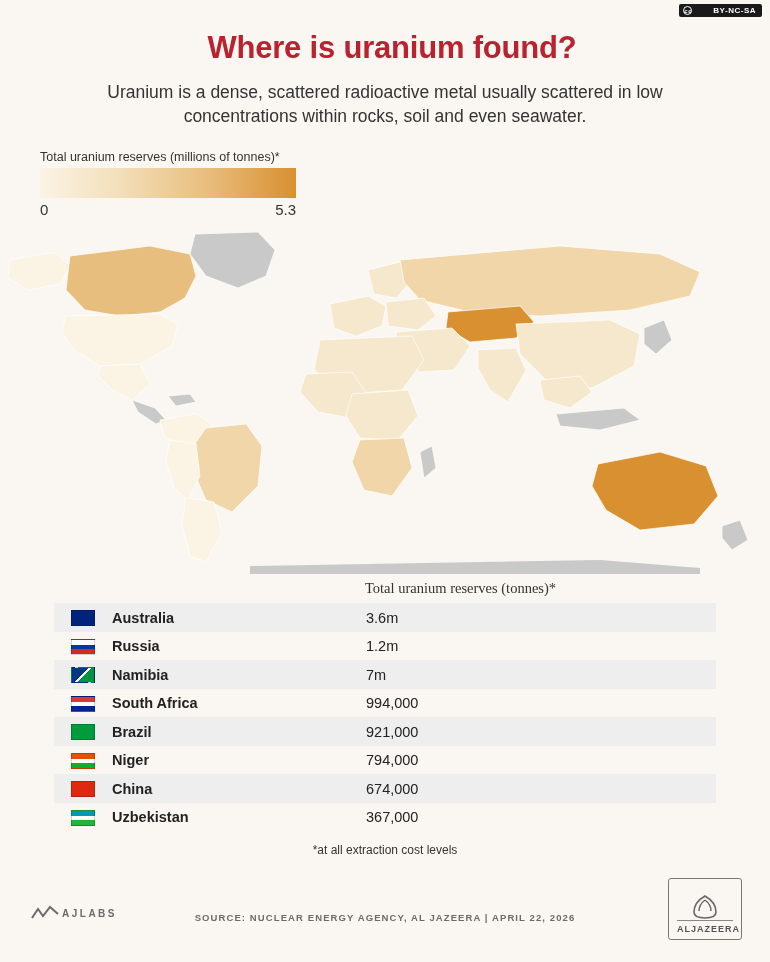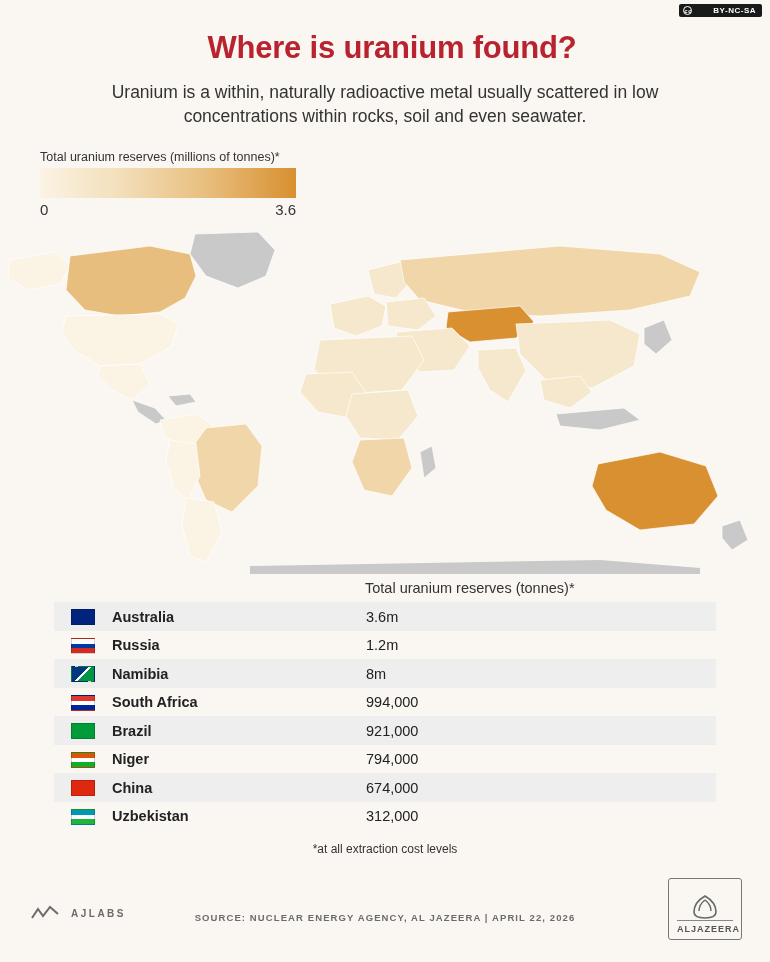--- a/index.html
+++ b/index.html
@@ -78,20 +78,21 @@
     position: relative;
     margin-top: 6px;
     height: 350px;
     width: 770px;
   }
   .map-wrap svg { display: block; }
   .table-head {
     margin: 6px 0 6px 365px;
     font-size: 14.5px;
     color: #333;
+    font-family: Liberation Serif, serif;
   }
   table.data {
     border-collapse: collapse;
     width: 662px;
     margin-left: 54px;
     table-layout: fixed;
   }
   table.data td {
     height: 28.5px;
     font-size: 14.5px;
@@ -131,21 +132,21 @@
     letter-spacing: 1.1px;
     color: #6b6b6b;
     font-weight: bold;
   }
   .ajlabs {
     position: absolute;
     left: 30px;
     top: 4px;
     display: flex;
     align-items: center;
-    gap: 11px;
+    gap: 2px;
     color: #6b6b6b;
   }
   .ajlabs .txt { font-size: 10px; letter-spacing: 2.5px; font-weight: bold; }
   .ajbadge {
     position: absolute;
     right: 28px;
     top: -22px;
     width: 74px; height: 62px;
     border: 1.5px solid #777;
     border-radius: 3px;
@@ -163,28 +164,28 @@
 </style>
 </head>
 <body>
 
 <div class="license">
   <span class="cc">cc</span>
   <span>BY-NC-SA</span>
 </div>
 
 <h1 class="title">Where is uranium found?</h1>
-<p class="subtitle">Uranium is a within, naturally radioactive metal usually scattered in low concentrations within rocks, soil and even seawater.</p>
+<p class="subtitle">Uranium is a dense, scattered radioactive metal usually scattered in low concentrations within rocks, soil and even seawater.</p>
 
 <div class="legend">
   <div class="legend-label">Total uranium reserves (millions of tonnes)*</div>
   <div class="legend-bar"></div>
   <div class="legend-ticks">
     <span>0</span>
-    <span>3.6</span>
+    <span>5.3</span>
   </div>
 </div>
 
 <div class="map-wrap">
 <svg width="770" height="350" viewBox="0 0 770 350" xmlns="http://www.w3.org/2000/svg">
   <g stroke="#ffffff" stroke-width="0.7">
 
     <path fill="#c9c9c9" d="M195 10 L258 8 L275 26 L266 52 L238 64 L206 52 L190 30 Z"></path>
 
     <path fill="#fbf3e4" d="M10 36 L55 28 L70 42 L60 60 L28 66 L8 54 Z"></path>
@@ -258,21 +259,21 @@
       <td class="val-cell">3.6m</td>
     </tr>
     <tr>
       <td class="flag-cell"><span class="flag" style="background:linear-gradient(to bottom,#fff 0 33%,#0039a6 33% 66%,#d52b1e 66% 100%);"></span></td>
       <td class="name-cell">Russia</td>
       <td class="val-cell">1.2m</td>
     </tr>
     <tr class="alt">
       <td class="flag-cell"><span class="flag" style="background:linear-gradient(135deg,#003580 0 45%,#fff 45% 55%,#009543 55% 100%);"></span></td>
       <td class="name-cell">Namibia</td>
-      <td class="val-cell">8m</td>
+      <td class="val-cell">7m</td>
     </tr>
     <tr>
       <td class="flag-cell"><span class="flag" style="background:linear-gradient(to bottom,#de3831 0 33%,#fff 33% 66%,#002395 66% 100%);"></span></td>
       <td class="name-cell">South Africa</td>
       <td class="val-cell">994,000</td>
     </tr>
     <tr class="alt">
       <td class="flag-cell"><span class="flag" style="background:#009b3a;"></span></td>
       <td class="name-cell">Brazil</td>
       <td class="val-cell">921,000</td>
@@ -283,21 +284,21 @@
       <td class="val-cell">794,000</td>
     </tr>
     <tr class="alt">
       <td class="flag-cell"><span class="flag" style="background:#de2910;"></span></td>
       <td class="name-cell">China</td>
       <td class="val-cell">674,000</td>
     </tr>
     <tr>
       <td class="flag-cell"><span class="flag" style="background:linear-gradient(to bottom,#0099b5 0 33%,#fff 33% 66%,#1eb53a 66% 100%);"></span></td>
       <td class="name-cell">Uzbekistan</td>
-      <td class="val-cell">312,000</td>
+      <td class="val-cell">367,000</td>
     </tr>
   </tbody>
 </table>
 
 <div class="footnote">*at all extraction cost levels</div>
 
 <div class="footer">
   <div class="ajlabs">
     <svg width="30" height="18" viewBox="0 0 30 18">
       <polyline points="2,14 8,5 13,12 20,3 28,10" fill="none" stroke="#6b6b6b" stroke-width="2"></polyline>

